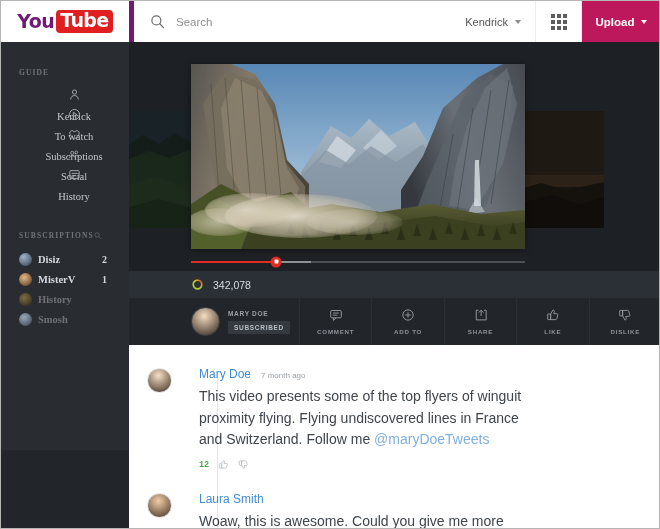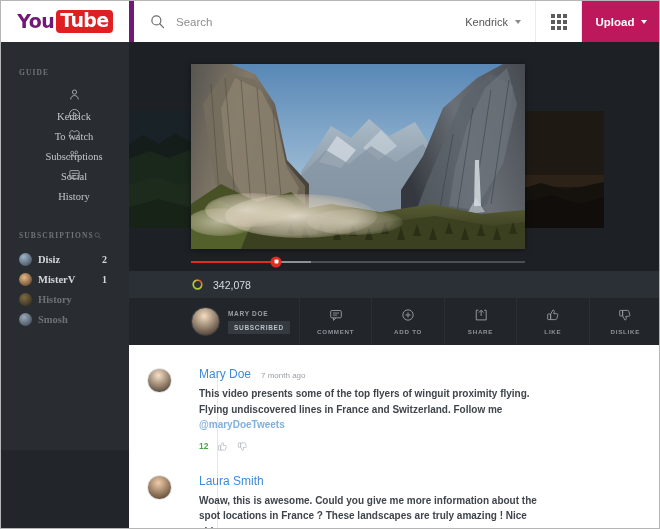--- a/index.html
+++ b/index.html
@@ -448,32 +448,32 @@
     font-size: 12px;
     color: #3f8bd6;
     font-weight: 500;
     cursor: pointer;
   }
   .c-time {
     font-size: 8px;
     color: #9aa0a6;
   }
   .c-text {
-    font-size: 10px;
+    font-size: 14px;
     line-height: 1.55;
     color: #3f454b;
     max-width: 340px;
-    font-weight: bold;
   }
   .mention { color: #7fb0de; }
   .c-actions {
     display: flex;
     align-items: center;
     gap: 9px;
     margin-top: 8px;
+    font-family: Liberation Mono, monospace;
   }
   .c-likes {
     font-size: 8.5px;
     color: #4aa544;
     font-weight: bold;
   }
   .mini-ico { width: 11px; height: 11px; cursor: pointer; }
 </style>
 </head>
 <body>

